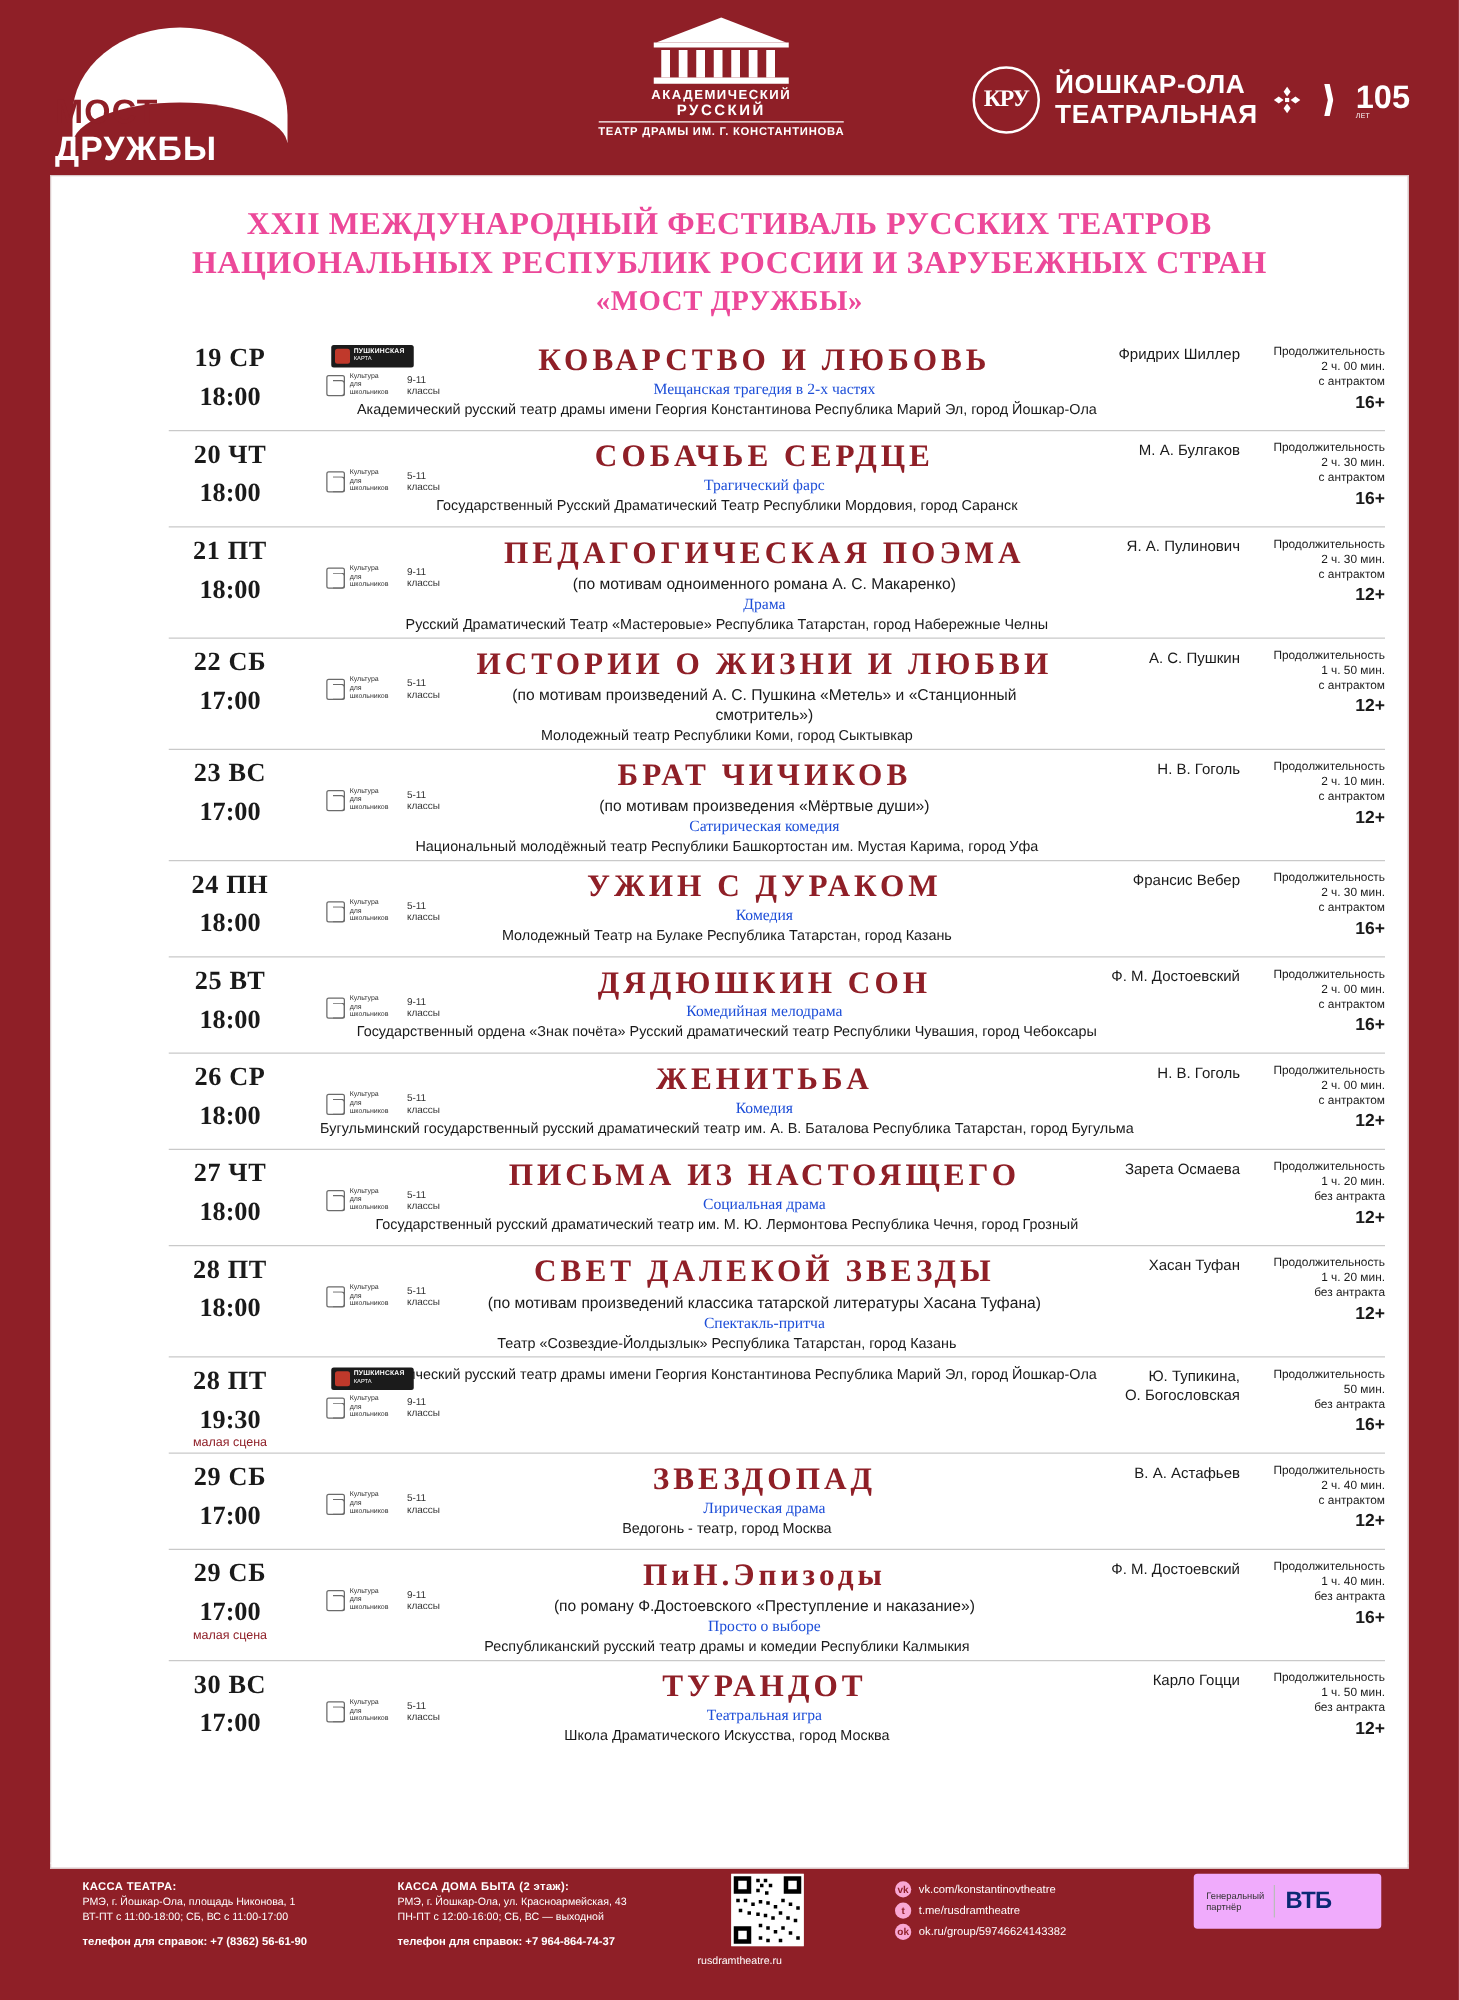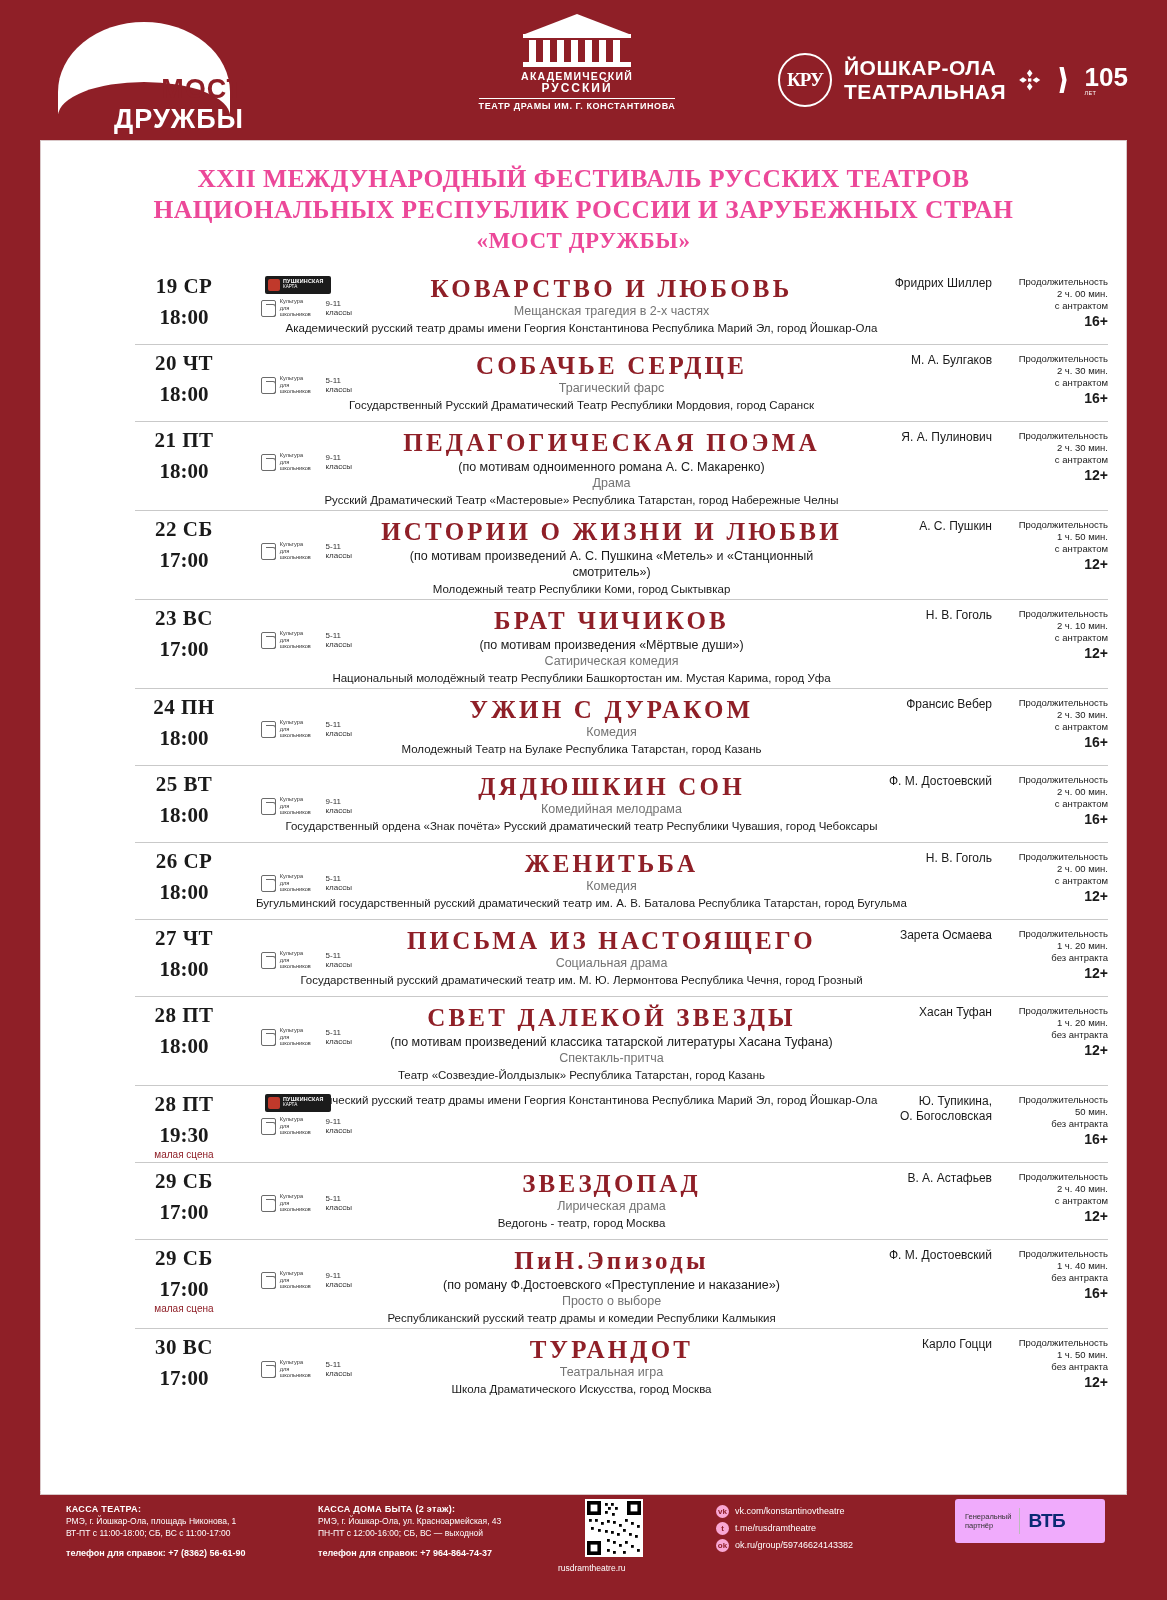--- a/index.html
+++ b/index.html
@@ -26,21 +26,21 @@
     position:absolute; left:14px; top:6px; width:172px; height:92px;
     background:#ffffff;
     border-radius: 86px 86px 0 0 / 70px 70px 0 0;
   }
   .logo-most .cut {
     position:absolute; left:14px; top:66px; width:172px; height:34px;
     background:#8f1f27;
     border-radius: 86px 86px 0 0 / 34px 34px 0 0;
   }
   .logo-most .txt1, .logo-most .txt2 {
-    position:absolute; left:0; width:200px; text-align:right;
+    position:absolute; left:0; width:200px; text-align:left;
     font-family:"Liberation Sans", sans-serif; font-weight:bold;
     letter-spacing:1px;
   }
   .logo-most .txt1 { top:58px; font-size:27px; color:#8f1f27; }
   .logo-most .txt2 { top:88px; font-size:27px; color:#ffffff; }
 
   .logo-theatre {
     position:absolute; left:452px; top:12px; width:250px; height:118px;
     color:#fff; text-align:center;
   }
@@ -151,21 +151,21 @@
   }
   .play-title {
     color:#8f1f27; font-family:"Liberation Serif", serif; font-weight:bold;
     font-size:25px; letter-spacing:3.2px; line-height:28px;
   }
   .play-sub {
     font-family:"Liberation Sans", sans-serif; font-size:12.5px; color:#1a1a1a;
     line-height:16px; margin-top:2px;
   }
   .play-genre {
-    font-family:Liberation Sans, sans-serif; font-size:12.5px; color:#737373;
+    font-family:Liberation Serif, serif; font-size:12.5px; color:#1d4ed8;
     line-height:16px;
   }
   .theatre-line {
     text-align:center; font-family:"Liberation Sans", sans-serif;
     font-size:11.5px; color:#1a1a1a; margin-top:3px;
     margin-left:60px; margin-right:140px;
   }
 
   .author {
     position:absolute; right:116px; top:8px; width:132px;

